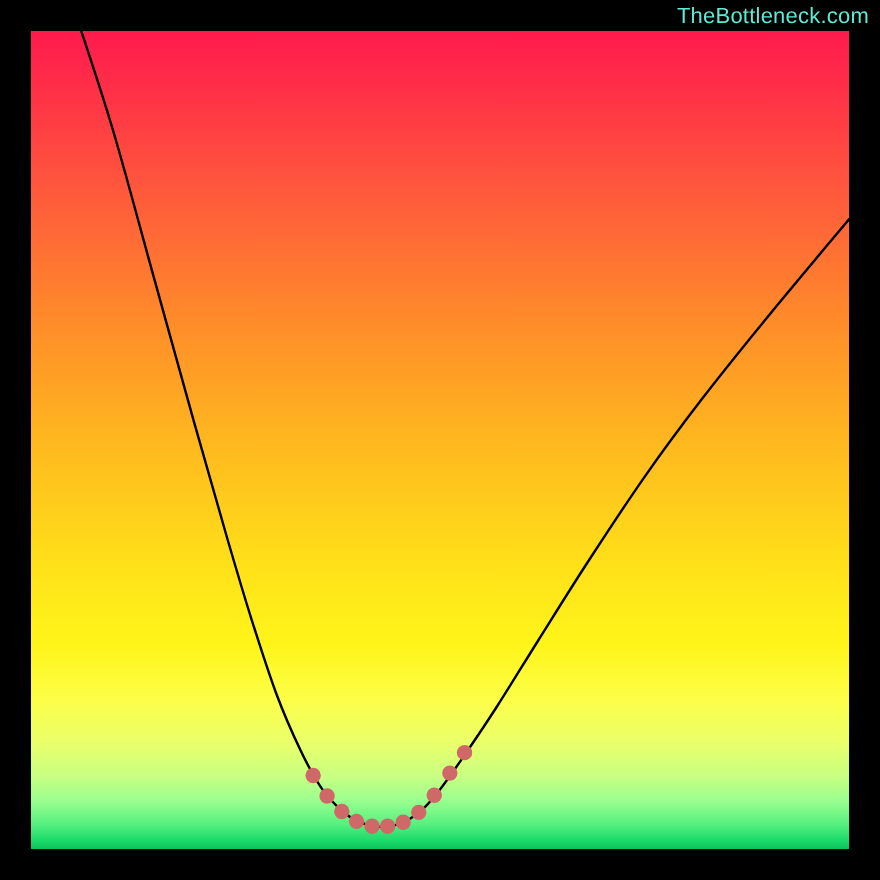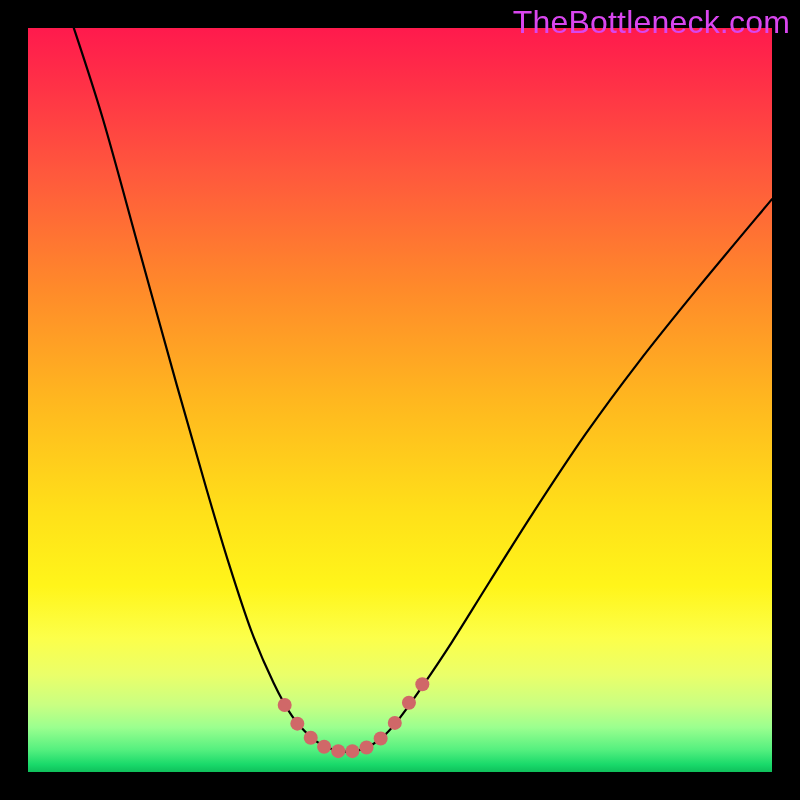--- a/index.html
+++ b/index.html
@@ -45,22 +45,22 @@
       #9bff8f 94%,
       #55f07f 97%,
       #19d96a 99%,
       #0fc05b 100%
     );
   }
   .watermark {
     position: absolute;
     top: 4px;
     right: 10px;
-    color: #d946ef;
-    font-size: 32px;
+    color: #5eead4;
+    font-size: 20px;
     font-weight: 400;
     letter-spacing: 0.2px;
     user-select: none;
   }
   svg {
     position: absolute;
     inset: 0;
   }
 </style>
 </head>

